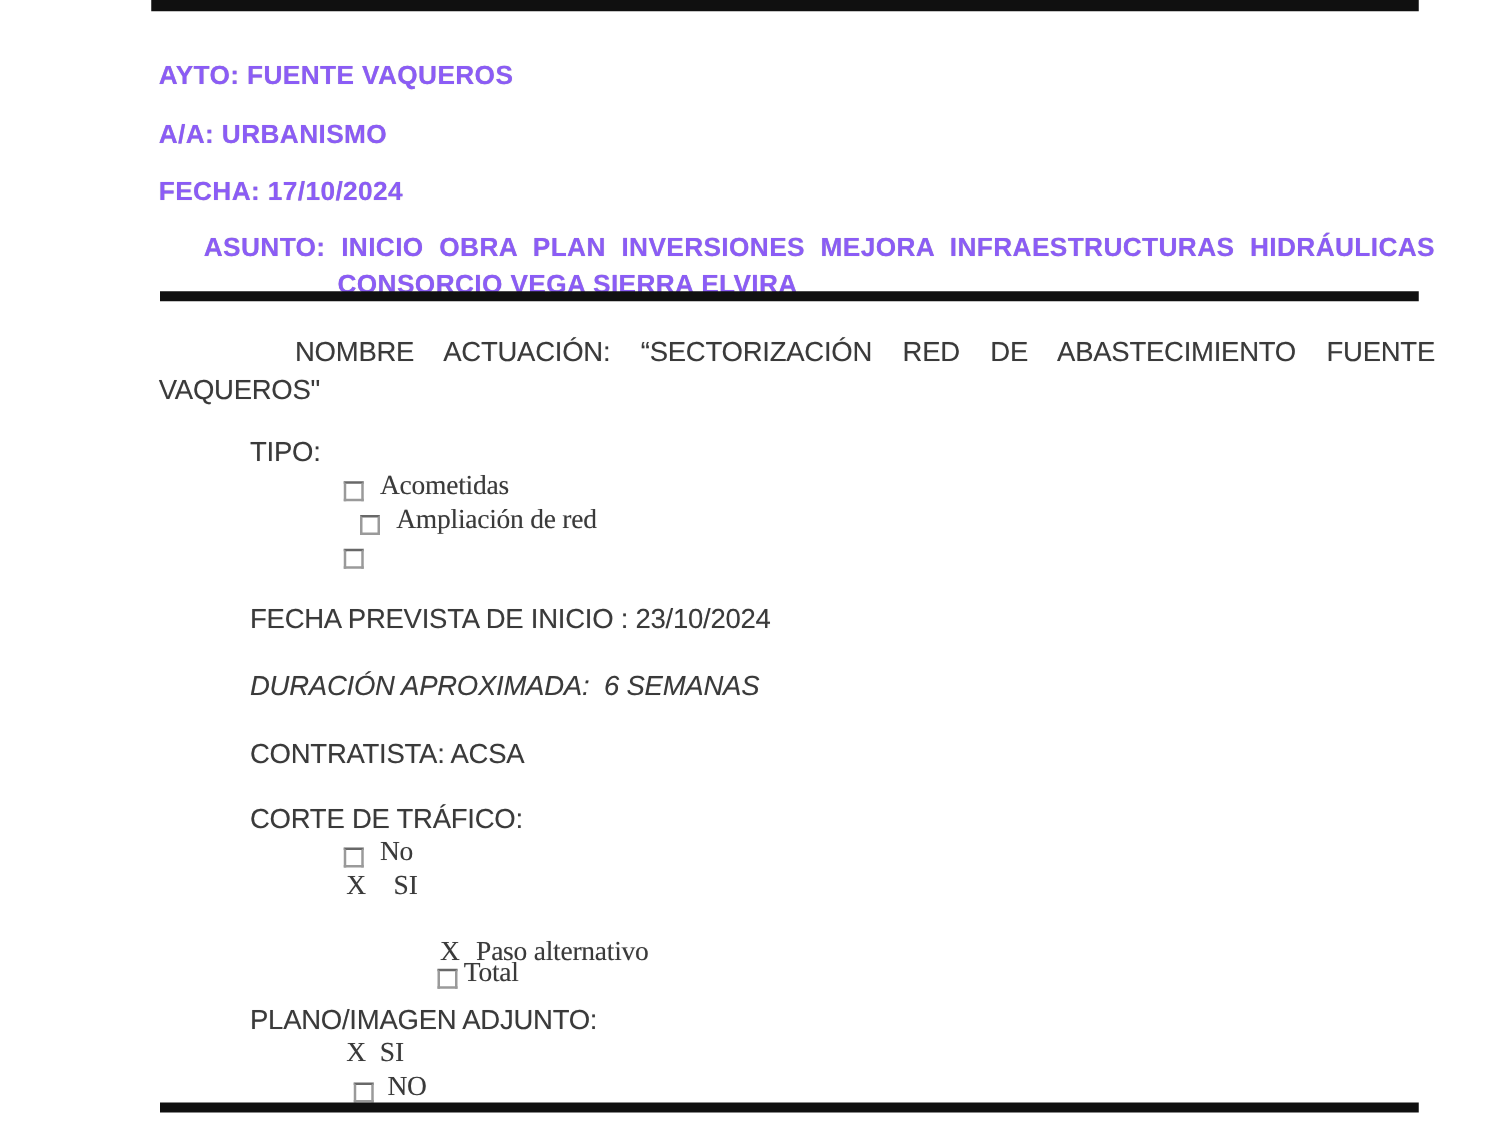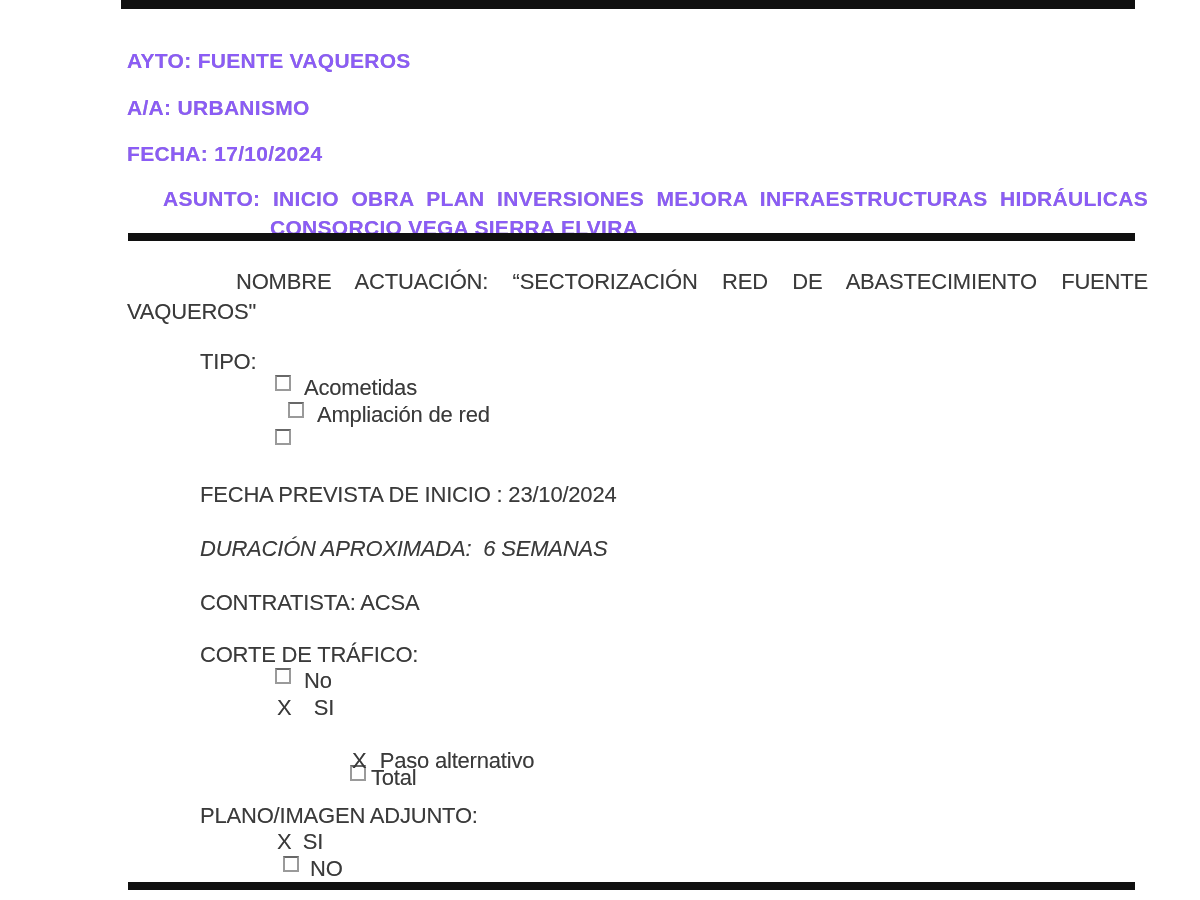--- a/index.html
+++ b/index.html
@@ -30,23 +30,24 @@
   }
   .body-text {
     font-size: 22px;
     color: #3a3a3a;
     letter-spacing: -0.2px;
     text-shadow: 0 0 0.6px rgba(0,0,0,0.3);
     white-space: pre;
   }
   .row {
     display: flex;
-    align-items: flex-start;
+    align-items: flex-end;
     gap: 13px;
     height: 26px;
+    font-family: Liberation Serif, serif;
   }
   .row.gap-sm { gap: 5px; }
   .row.gap-md { gap: 11px; }
   .row.gap-lg { gap: 22px; }
   .checkbox {
     display: inline-block;
     width: 16px;
     height: 16px;
     background: #ffffff;
     border: 2px solid #9a9a9a;

